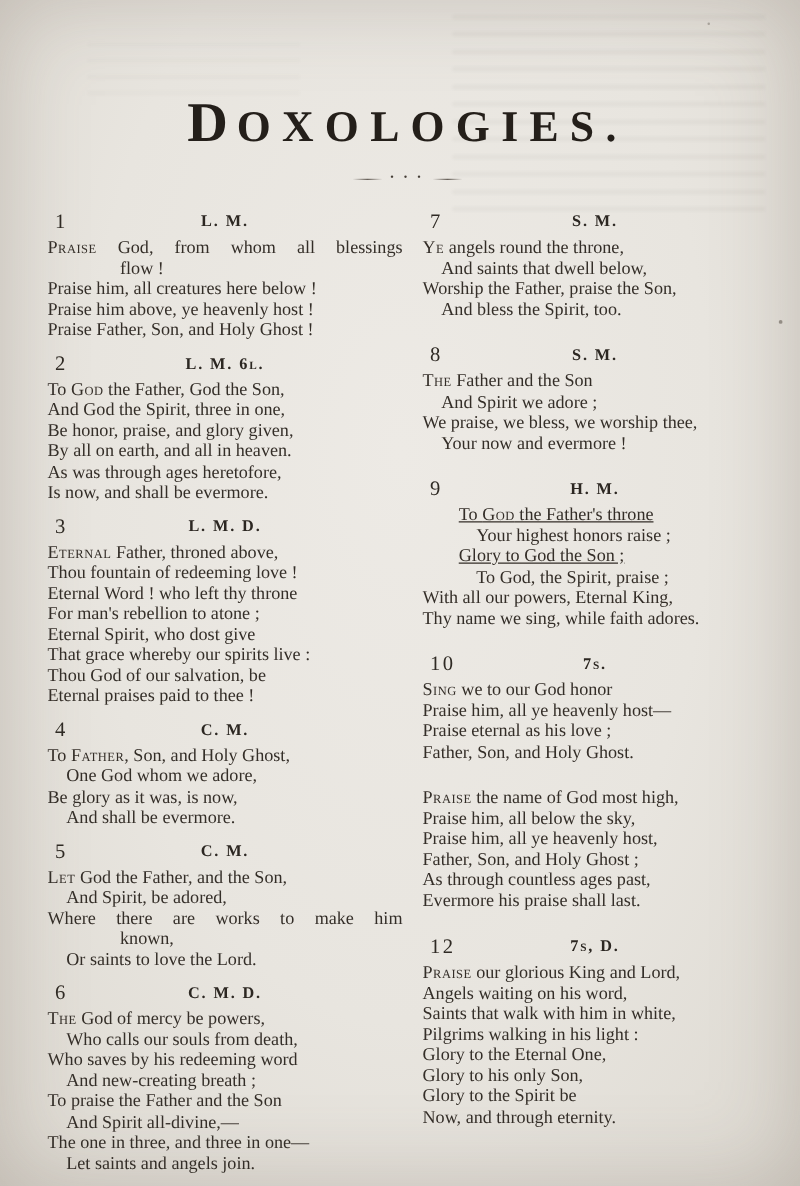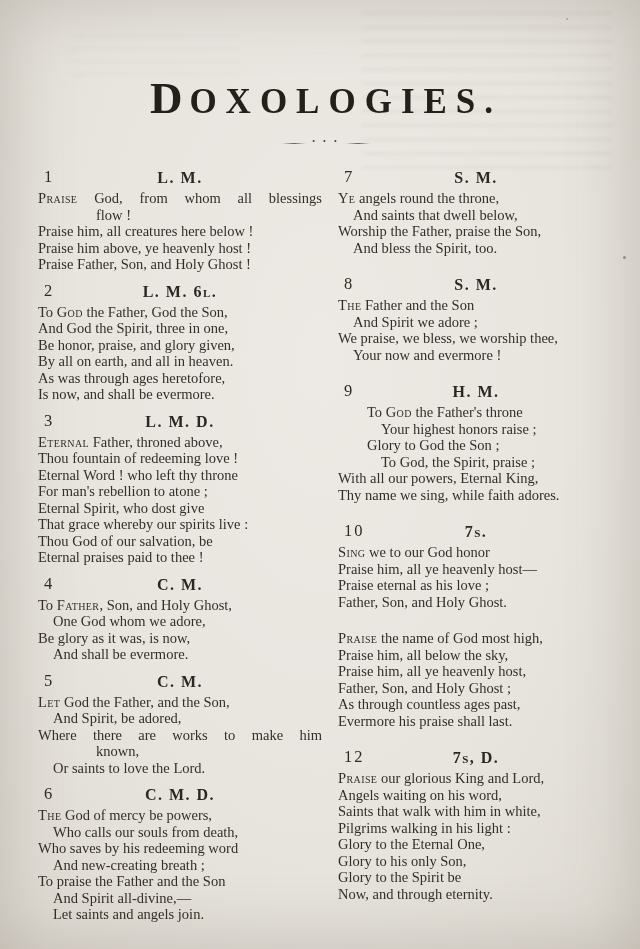--- a/index.html
+++ b/index.html
@@ -47,30 +47,30 @@
   .hymn + .hymn{margin-top:10px;}
   .col-right .hymn + .hymn{margin-top:20px;}
 
   .hymn-head{position:relative;height:18px;margin-bottom:3px;}
   .num{
     position:absolute;left:6px;top:-2px;
     font-size:16.5px;letter-spacing:2px;color:#2f2a24;
   }
   .meter{
     display:block;text-align:center;
-    font-size:16px;font-weight:bold;letter-spacing:1.5px;
+    font-size:13px;font-weight:bold;letter-spacing:1.5px;
     font-variant-caps:small-caps;color:#2c2722;
   }
 
   .verse{color:#342e28;}
   .line{font-size:14.5px;line-height:16.5px;white-space:nowrap;}
   .line .sc{font-variant-caps:small-caps;letter-spacing:.4px;}
   .ind0{padding-left:0;}
   .ind1{padding-left:15px;}
-  .ind2{padding-left:29px;}
+  .ind2{padding-left:29px;text-decoration:underline;}
   .ind3{padding-left:43px;}
   .ind4{padding-left:58px;}
   .stretch{white-space:normal;text-align:justify;text-align-last:justify;}
 </style>
 </head>
 <body>
 
 <div class="page">
 
   <div class="ghost ghost-1"></div>
@@ -162,20 +162,21 @@
             <span class="num">6</span>
             <span class="meter">C. M. D.</span>
           </div>
           <div class="verse">
             <div class="line ind0"><span class="sc">The</span><span> God of mercy be powers,</span></div>
             <div class="line ind1"><span>Who calls our souls from death,</span></div>
             <div class="line ind0"><span>Who saves by his redeeming word</span></div>
             <div class="line ind1"><span>And new-creating breath ;</span></div>
             <div class="line ind0"><span>To praise the Father and the Son</span></div>
             <div class="line ind1"><span>And Spirit all-divine,—</span></div>
+            <div class="line ind0"><span>The one in three, and three in one—</span></div>
             <div class="line ind1"><span>Let saints and angels join.</span></div>
           </div>
         </section>
       </div>
     <div class="col col-right">
         <section class="hymn">
           <div class="hymn-head">
             <span class="num">7</span>
             <span class="meter">S. M.</span>
           </div>

